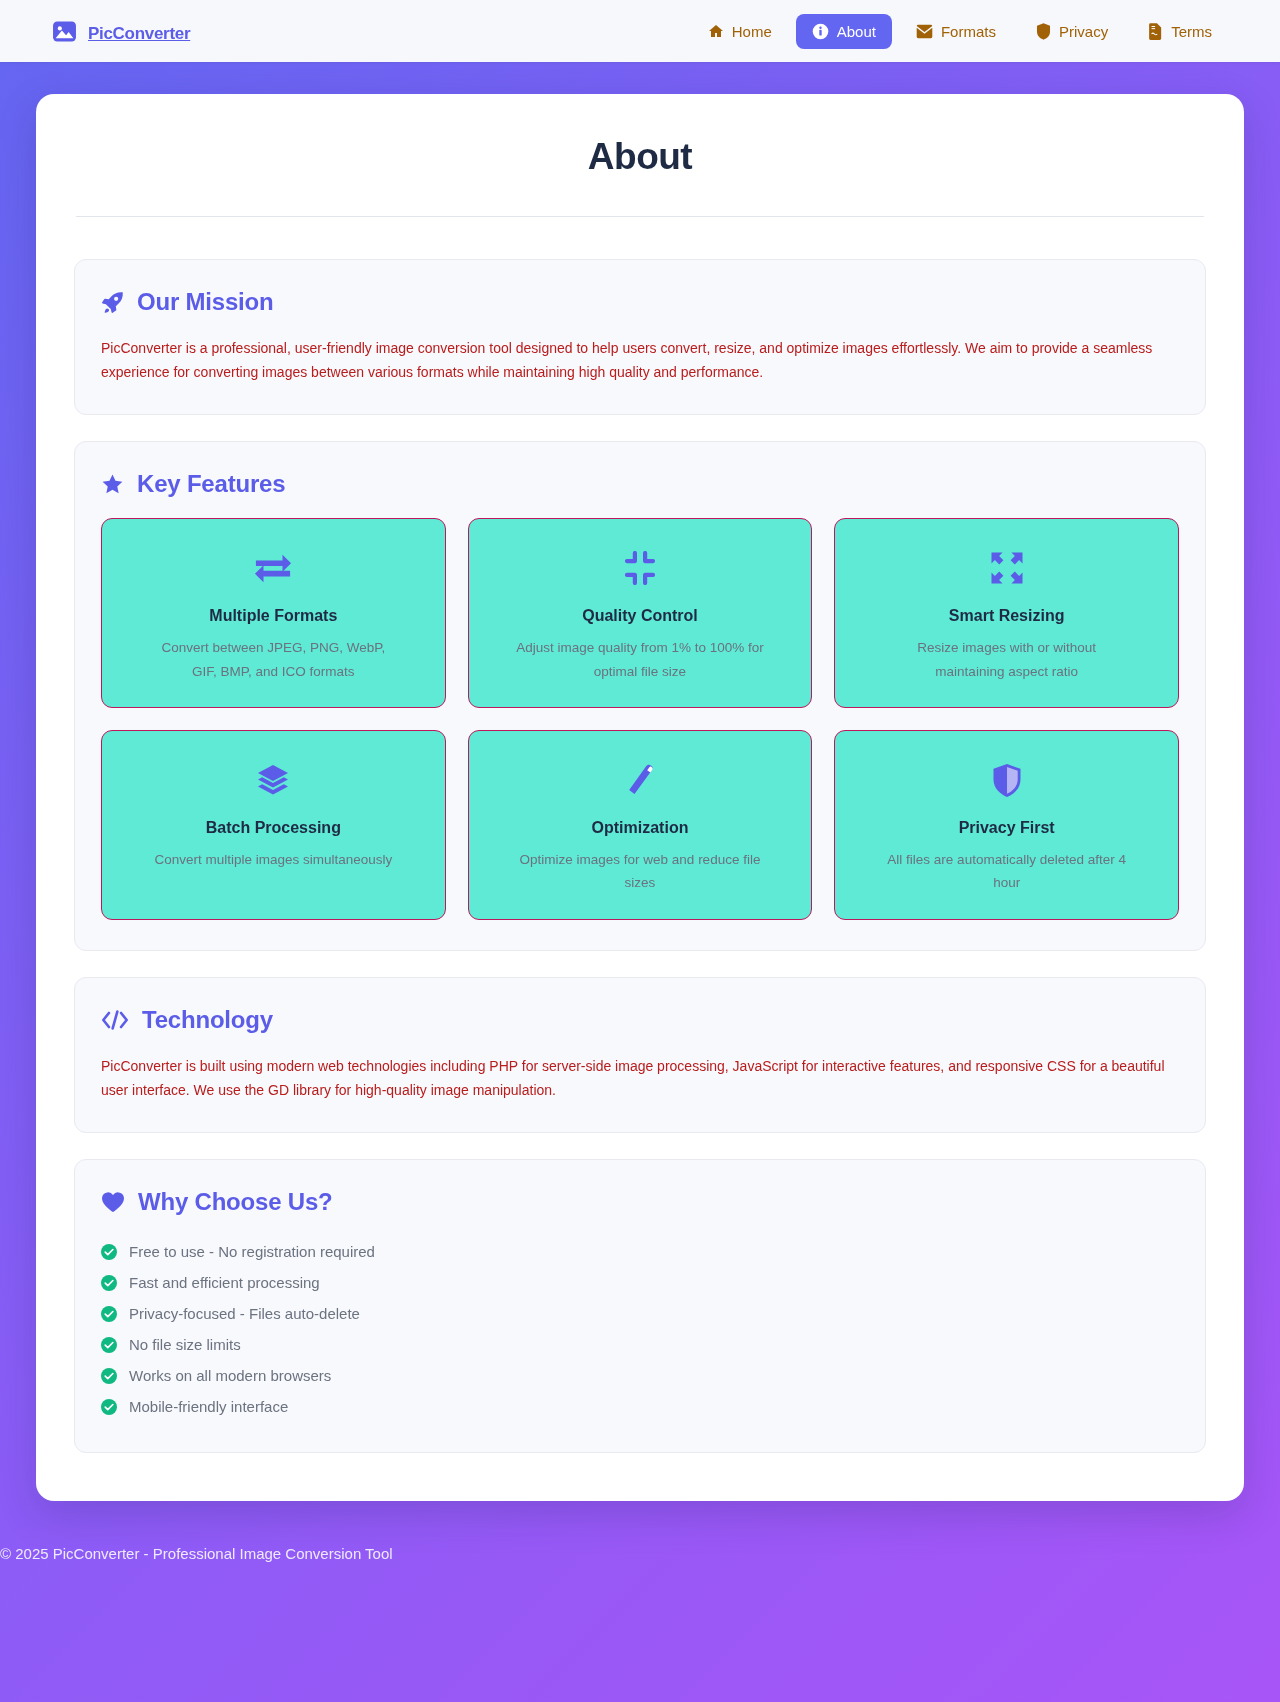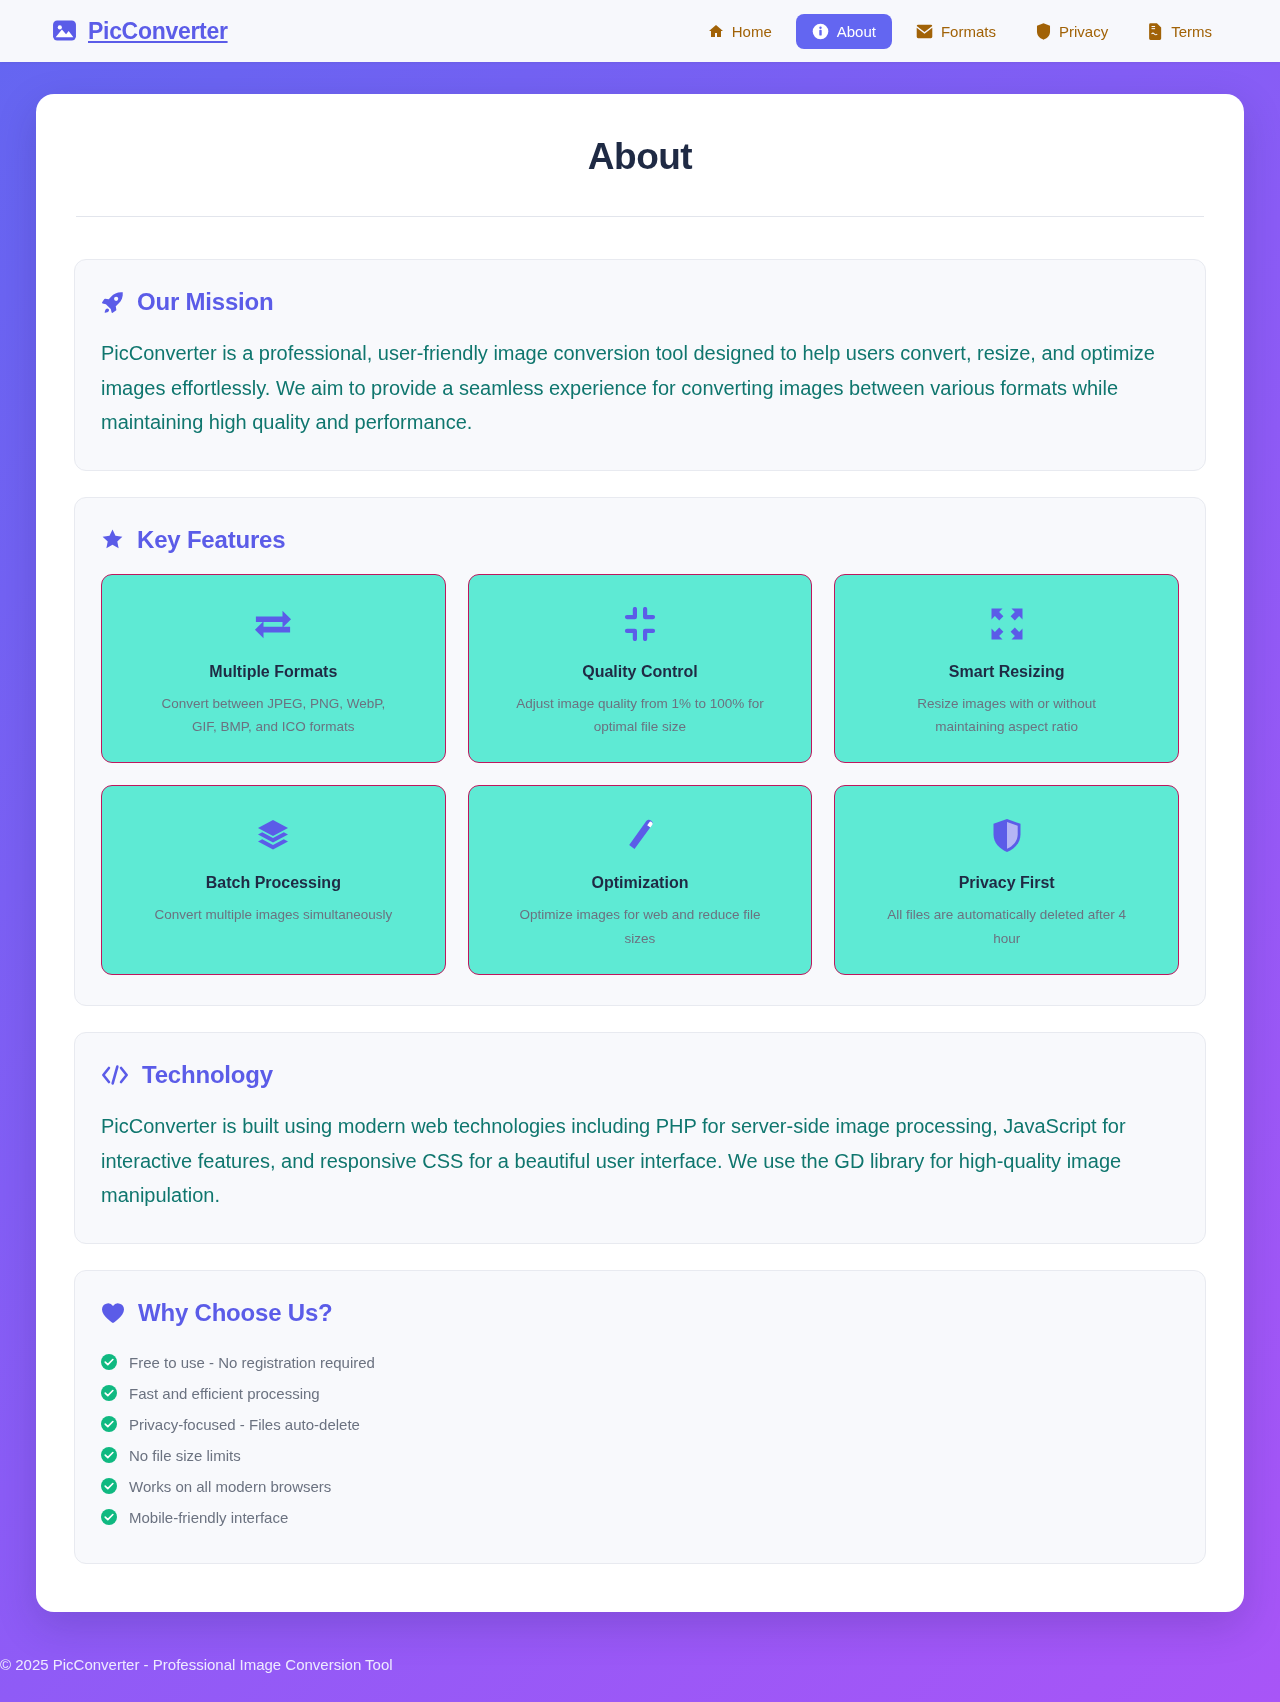--- a/index.html
+++ b/index.html
@@ -20,24 +20,24 @@
     display: flex;
     align-items: center;
     justify-content: space-between;
     padding: 0 52px 0 52px;
     box-shadow: 0 1px 3px rgba(0,0,0,0.06);
     position: relative;
     z-index: 5;
   }
   .brand {
     display: flex;
-    align-items: flex-start;
+    align-items: flex-end;
     gap: 11px;
     color: #5b5ce8;
-    font-size: 23px;
+    font-size: 17px;
     font-weight: bold;
     letter-spacing: -0.3px;
   }
   .brand-icon { display: flex; align-items: center; }
   .nav-links {
     display: flex;
     align-items: center;
     gap: 8px;
   }
   .nav-item {
@@ -93,23 +93,23 @@
     align-items: center;
     gap: 13px;
     color: #5b5ce8;
     font-size: 24px;
     font-weight: bold;
     margin-bottom: 20px;
     letter-spacing: -0.2px;
   }
   .section-head .sec-icon { display: flex; align-items: center; }
   .section-text {
-    font-size: 20px;
+    font-size: 14px;
     line-height: 1.73;
-    color: #0f766e;
+    color: #b91c1c;
   }
 
   
   .feature-grid {
     display: grid;
     grid-template-columns: repeat(3, 1fr);
     gap: 22px;
     margin-top: 4px;
   }
   .feature-card {

